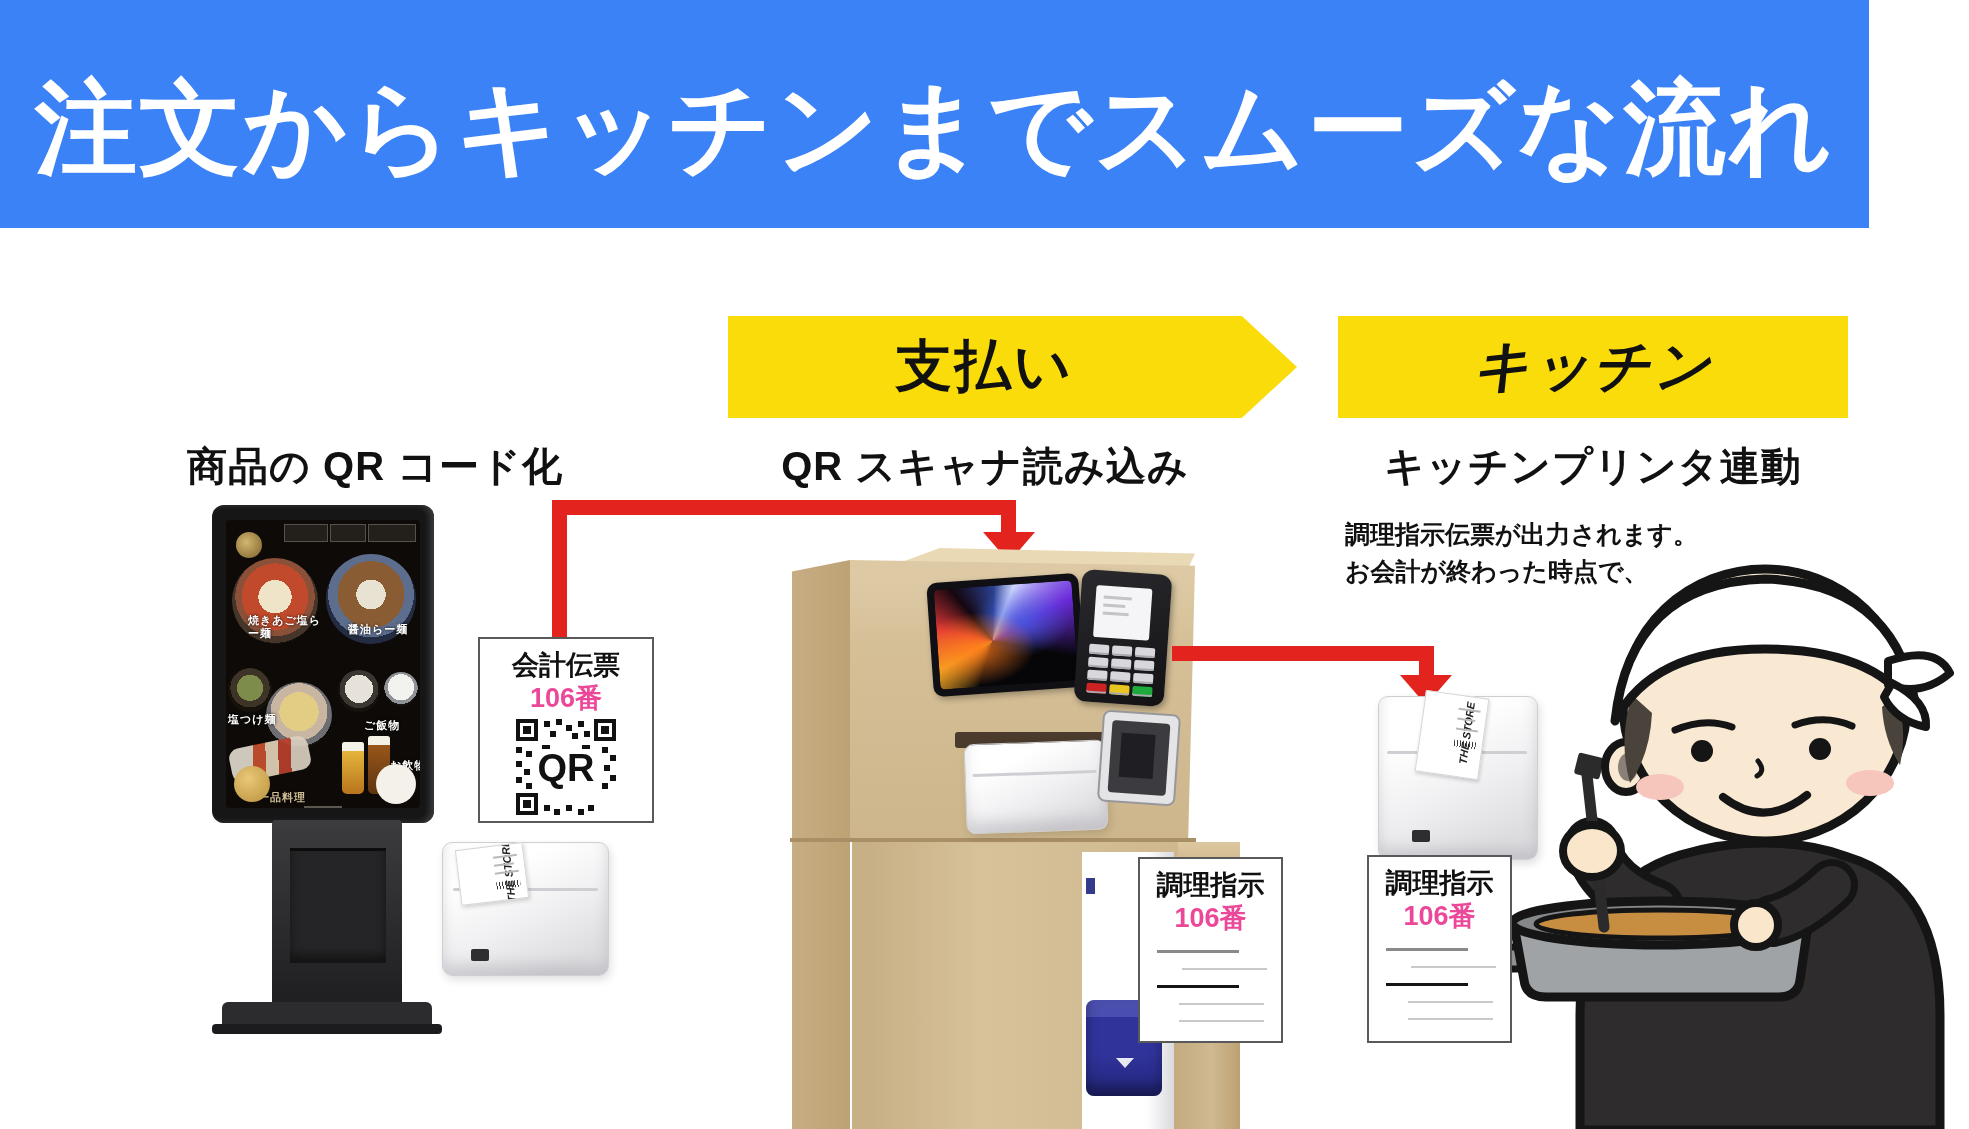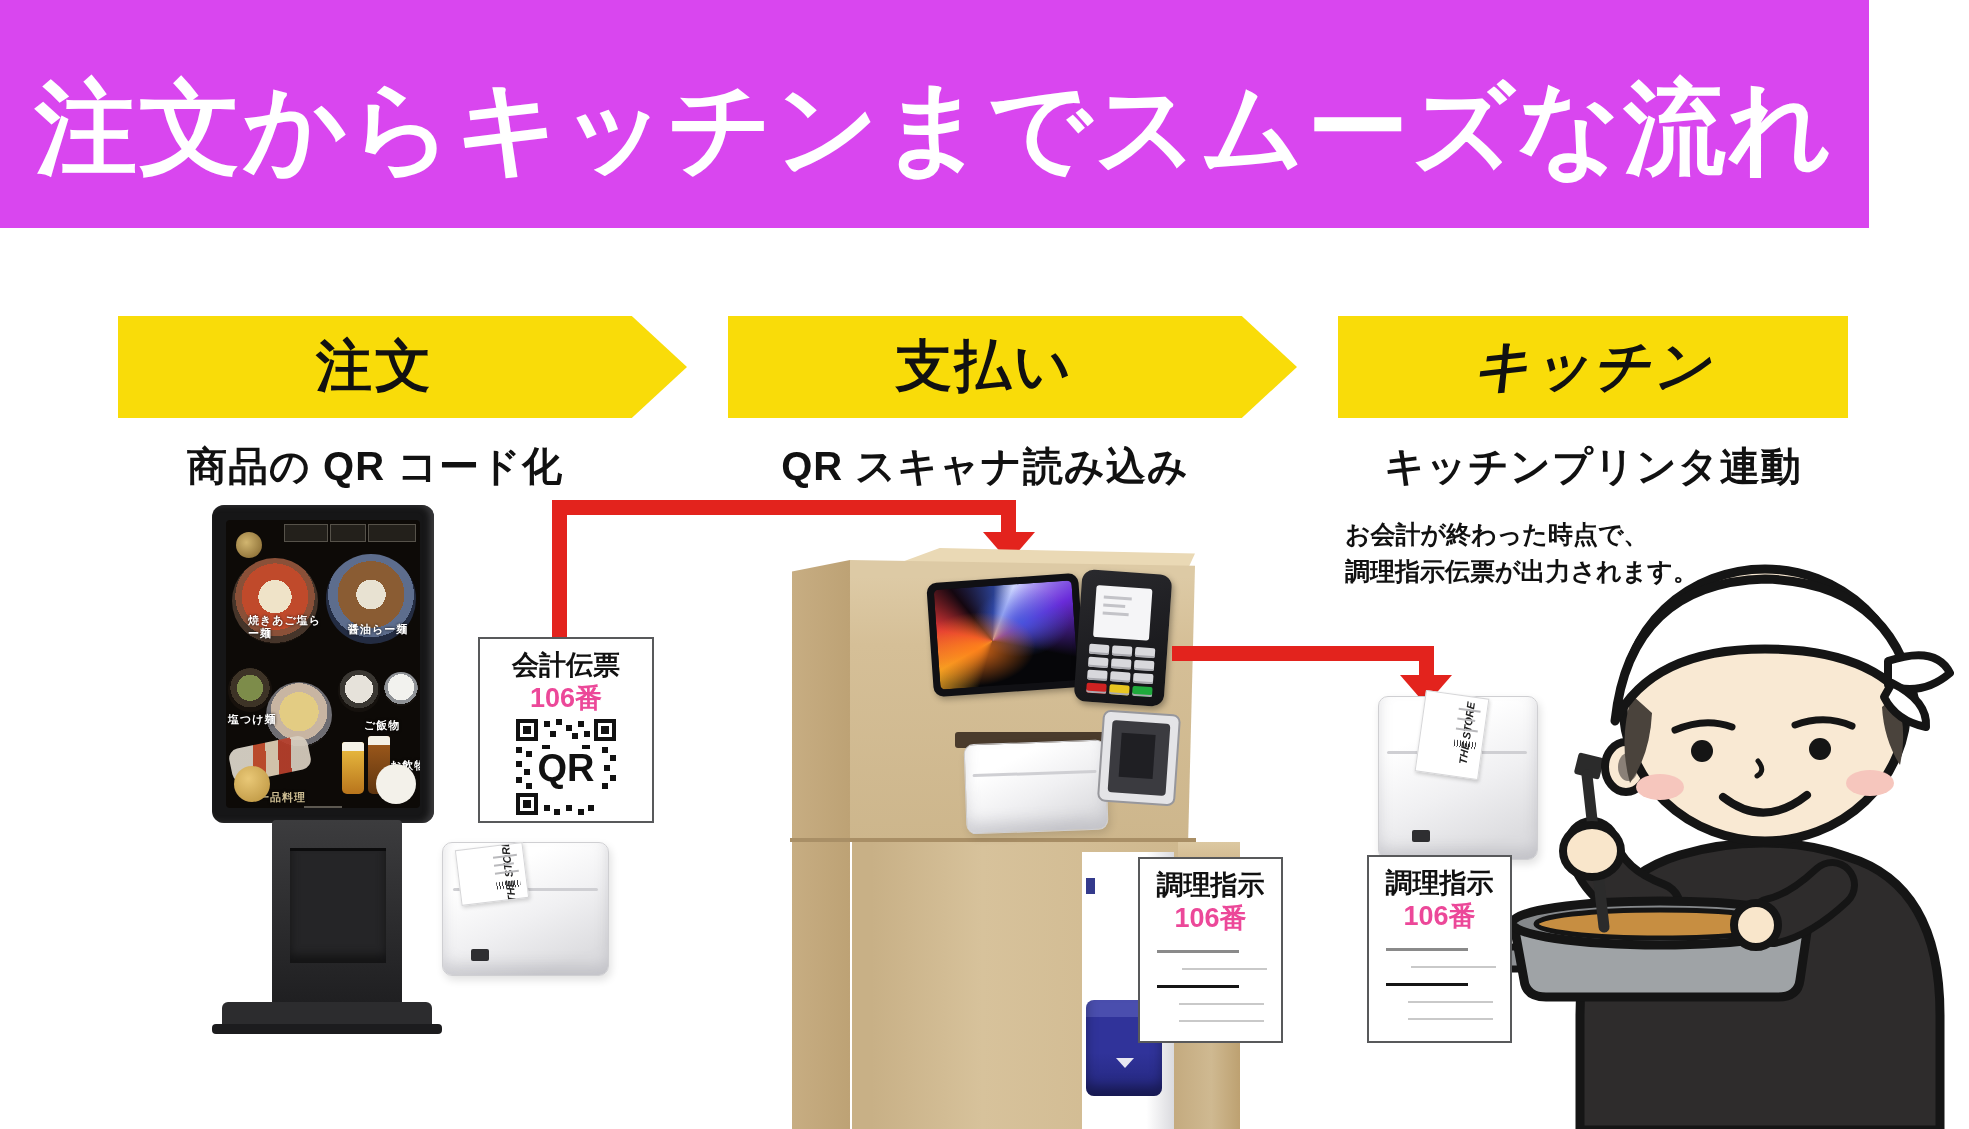--- a/index.html
+++ b/index.html
@@ -1,21 +1,21 @@
 <!DOCTYPE html>
 <html><head>
 <meta charset="utf-8">
 <style>
   html,body{margin:0;padding:0;background:#fff;}
   .canvas{position:relative;width:1969px;height:1129px;background:#fff;overflow:hidden;
           font-family:"Liberation Sans","DejaVu Sans",sans-serif;}
   .abs{position:absolute;}
 
   
-  .header{left:0;top:0;width:1869px;height:228px;background:#d946ef;display:flex;align-items:center;justify-content:center;}
+  .header{left:0;top:0;width:1869px;height:228px;background:#3b82f6;display:flex;align-items:center;justify-content:center;}
   .header h1{margin:0;padding-top:30px;color:#fff;font-size:102px;font-weight:bold;letter-spacing:2px;white-space:nowrap;}
 
   
   .banner{top:316px;height:102px;background:#f9dc09;display:flex;align-items:center;justify-content:center;}
   .banner.arrow{width:569px;clip-path:polygon(0 0,90.3% 0,100% 50%,90.3% 100%,0 100%);padding-right:0;}
   .banner.arrow .blabel{margin-right:55px;}
   .banner.rect{width:510px;font-style:italic;}
   .blabel{font-size:56px;font-weight:bold;color:#111;letter-spacing:3px;}
   .subtitle{top:440px;height:52px;display:flex;align-items:center;justify-content:center;
             font-size:40px;font-weight:bold;color:#111;white-space:nowrap;letter-spacing:1px;}
@@ -112,37 +112,34 @@
 </style>
 </head>
 <body>
 
 <div class="canvas">
 
   <div class="abs header">
     <h1>注文からキッチンまでスムーズな流れ</h1>
   </div>
 
-  <div class="abs banner arrow" style="left:118px;">
-    <span class="blabel">注文</span>
-  </div>
   <div class="abs banner arrow" style="left:728px;">
     <span class="blabel">支払い</span>
   </div>
   <div class="abs banner rect" style="left:1338px;">
     <span class="blabel">キッチン</span>
   </div>
 
   <div class="abs subtitle" style="left:118px;width:514px;">商品の QR コード化</div>
   <div class="abs subtitle" style="left:1338px;width:510px;">キッチンプリンタ連動</div>
   <div class="abs subtitle" style="left:728px;width:514px;">QR スキャナ読み込み</div>
 
   <div class="abs note">
+    <div>調理指示伝票が出力されます。</div>
     <div>お会計が終わった時点で、</div>
-    <div>調理指示伝票が出力されます。</div>
   </div>
 
   <div class="abs rbar" style="left:552px;top:500px;width:15px;height:140px;"></div>
   <div class="abs rbar" style="left:552px;top:500px;width:464px;height:15px;"></div>
   <div class="abs rbar" style="left:1001px;top:500px;width:15px;height:36px;"></div>
   <div class="abs ahead" style="left:983px;top:532px;"></div>
 
   <div class="abs kioskBezel"></div>
   <div class="abs kioskScreen">
     <div class="navpill" style="left:58px;width:42px;"></div>

